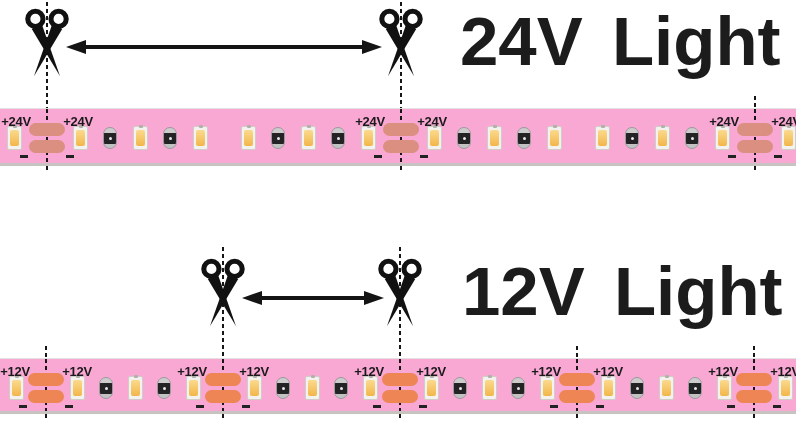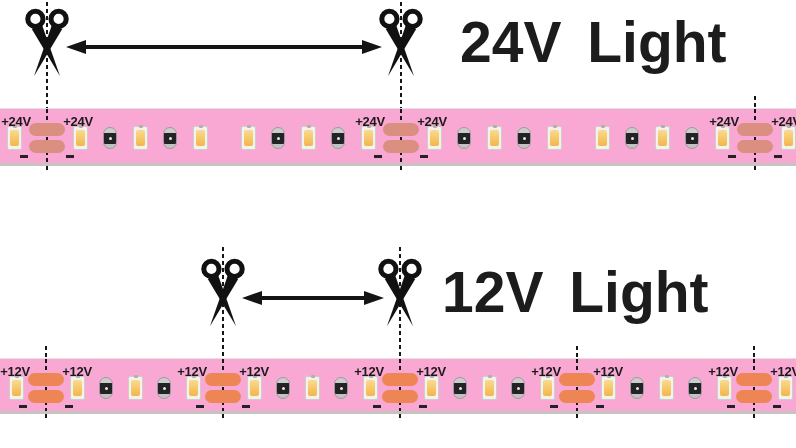--- a/index.html
+++ b/index.html
@@ -1,18 +1,18 @@
 <!DOCTYPE html>
 <html><head>
 <meta charset="utf-8">
 <style>
   html,body{margin:0;padding:0;background:#fff;}
   #stage{position:relative;width:796px;height:448px;background:#fff;overflow:hidden;
          font-family:"Liberation Sans","DejaVu Sans",sans-serif;}
-  .sec-title{position:absolute;font-size:57px;font-weight:bold;color:#1c1c1c;
+  .sec-title{position:absolute;font-size:69px;font-weight:bold;color:#1c1c1c;
              line-height:58px;white-space:nowrap;word-spacing:10px;letter-spacing:0;}
   .strip{position:absolute;left:0;width:796px;box-sizing:border-box;background:#f9a8d4;
          border-top:1px solid #e4e2df;border-bottom:3px solid #c6c3c0;overflow:hidden;}
   .dash{position:absolute;width:2px;
         background:repeating-linear-gradient(to bottom,#161616 0 4px,transparent 4px 7px);}
   .dash-in{z-index:1;top:0;}
   .padgrp{position:absolute;width:36px;top:14px;z-index:2;}
   .pad{width:36px;height:13px;border-radius:7px;}
   .pad + .pad{margin-top:4px;}
   .vlabel{position:absolute;top:5px;z-index:3;font-size:13px;font-weight:bold;color:#1a1a1a;
@@ -168,21 +168,21 @@
       </div>
       <div class="led" style="left: 714.5px;">
         <div class="led-core"></div>
         <div class="led-nub"></div>
       </div>
       <div class="led" style="left: 780.5px;">
         <div class="led-core"></div>
         <div class="led-nub"></div>
       </div>
     </div>
-    <div class="sec-title" style="left: 442px; top: 263px;">12V Light</div>
+    <div class="sec-title" style="left: 462px; top: 263px;">12V Light</div>
     <div class="arrow" style="left: 242px; top: 290px; width: 142px;">
       <div class="arrow-line"></div>
       <div class="arrow-head left"></div>
       <div class="arrow-head right"></div>
     </div>
     <div class="dash" style="left: 45px; top: 346px; height: 12px;"></div>
     <div class="dash" style="left: 45px; top: 414px; height: 7px;"></div>
     <div class="dash" style="left: 222px; top: 247px; height: 111px;"></div>
     <div class="dash" style="left: 222px; top: 414px; height: 7px;"></div>
     <div class="dash" style="left: 399px; top: 247px; height: 111px;"></div>

